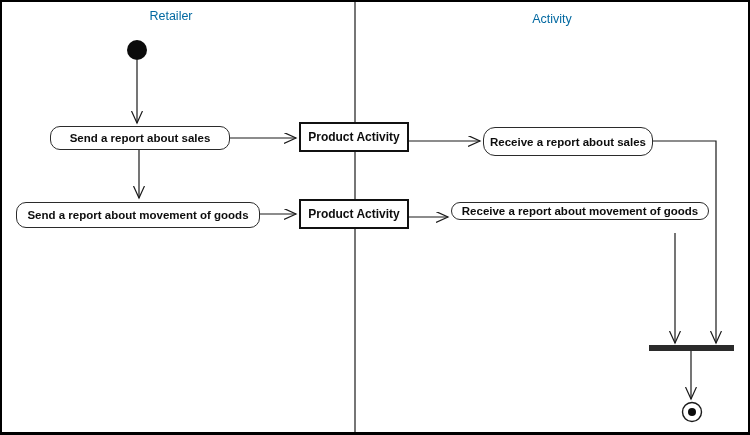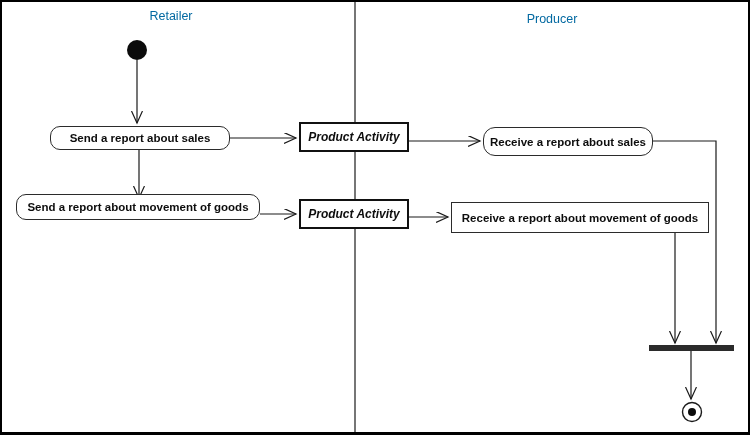--- a/index.html
+++ b/index.html
@@ -47,21 +47,20 @@
   .object-node {
     position: absolute;
     z-index: 2;
     box-sizing: border-box;
     display: flex;
     align-items: center;
     justify-content: center;
     background: #ffffff;
     border: 2.8px solid #111;
     font-weight: bold;
-    font-style: italic;
     font-size: 12px;
     color: #0d0d0d;
     white-space: nowrap;
   }
 </style>
 </head>
 <body>
 
 <div class="frame">
 
@@ -86,27 +85,27 @@
     <path d="M673,231 L673,341" fill="none" stroke="#1a1a1a" stroke-width="1.2" marker-end="url(#arrow-open)"></path>
     <path d="M689,349 L689,397" fill="none" stroke="#1a1a1a" stroke-width="1.2" marker-end="url(#arrow-open)"></path>
 
     <rect x="647" y="343" width="85" height="6" fill="#2b2b2b"></rect>
 
     <circle cx="690" cy="410" r="9.5" fill="#ffffff" stroke="#1a1a1a" stroke-width="1.4"></circle>
     <circle cx="690" cy="410" r="4" fill="#0b0b0b"></circle>
   </svg>
 
   <div class="lane-title" style="left:129px; top:7px; width:80px;">Retailer</div>
-  <div class="lane-title" style="left:510px; top:10px; width:80px;">Producer</div>
+  <div class="lane-title" style="left:510px; top:10px; width:80px;">Activity</div>
 
   <div class="action" style="left:48px; top:124px; width:180px; height:24px;">Send a report about sales</div>
 
-  <div class="action" style="left:14px; top:192px; width:244px; height:26px;">Send a report about movement of goods</div>
+  <div class="action" style="left:14px; top:200px; width:244px; height:26px;">Send a report about movement of goods</div>
 
   <div class="action" style="left:481px; top:125px; width:170px; height:29px;border-radius:12px;">Receive a report about sales</div>
 
-  <div class="action" style="left:449px; top:200px; width:258px; height:31px; border-radius:0;">Receive a report about movement of goods</div>
+  <div class="action" style="left:449px; top:200px; width:258px; height:18px; border-radius:12px;">Receive a report about movement of goods</div>
 
   <div class="object-node" style="left:297px; top:120px; width:110px; height:30px;">Product Activity</div>
 
   <div class="object-node" style="left:297px; top:197px; width:110px; height:30px;">Product Activity</div>
 
 </div>
 
 </body></html>

